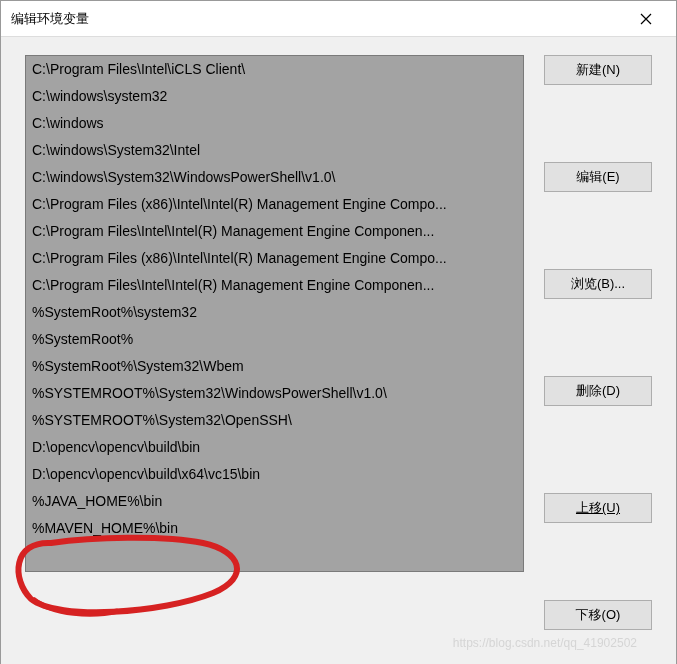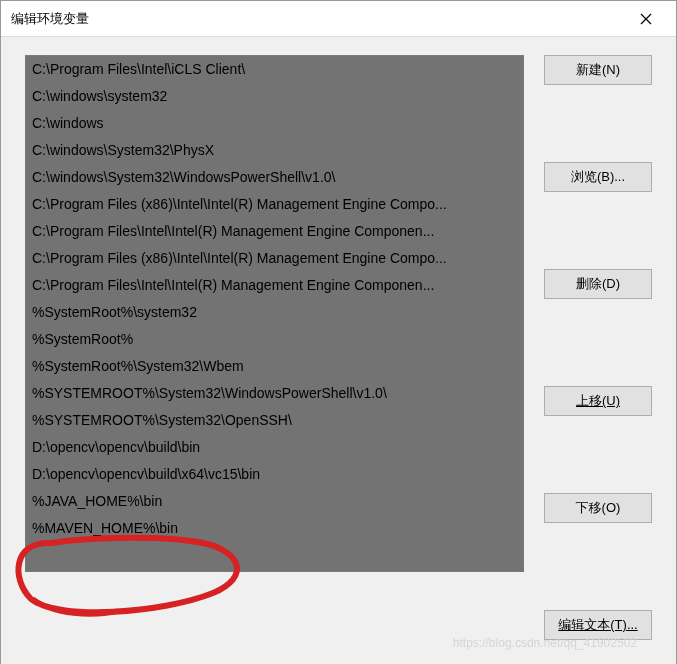--- a/index.html
+++ b/index.html
@@ -55,21 +55,21 @@
       gap: 20px;
     }
     .listbox-wrap {
       flex: 1;
       position: relative;
     }
     .listbox {
       width: 100%;
       height: 517px;
       border: 1px solid #7a7a7a;
-      background: #737373;
+      background: #a3a3a3;
       overflow-y: scroll;
       font-size: 14px;
       color: #000;
     }
     .listbox::-webkit-scrollbar { width: 17px; }
     .listbox::-webkit-scrollbar-track { background: #f0f0f0; }
     .listbox::-webkit-scrollbar-thumb { background: #c1c1c1; border: 1px solid #a0a0a0; }
     .list-item {
       padding: 3px 6px;
       white-space: nowrap;
@@ -141,21 +141,21 @@
   </div>
 
   <div class="content">
     <div class="main-row">
 
       <div class="listbox-wrap">
         <div class="listbox" id="listbox">
             <div class="list-item">C:\Program Files\Intel\iCLS Client\</div>
             <div class="list-item">C:\windows\system32</div>
             <div class="list-item">C:\windows</div>
-            <div class="list-item">C:\windows\System32\PhysX</div>
+            <div class="list-item">C:\windows\System32\Intel</div>
             <div class="list-item">C:\windows\System32\WindowsPowerShell\v1.0\</div>
             <div class="list-item">C:\Program Files (x86)\Intel\Intel(R) Management Engine Compo...</div>
             <div class="list-item">C:\Program Files\Intel\Intel(R) Management Engine Componen...</div>
             <div class="list-item">C:\Program Files (x86)\Intel\Intel(R) Management Engine Compo...</div>
             <div class="list-item">C:\Program Files\Intel\Intel(R) Management Engine Componen...</div>
             <div class="list-item">%SystemRoot%\system32</div>
             <div class="list-item">%SystemRoot%</div>
             <div class="list-item">%SystemRoot%\System32\Wbem</div>
             <div class="list-item">%SYSTEMROOT%\System32\WindowsPowerShell\v1.0\</div>
             <div class="list-item">%SYSTEMROOT%\System32\OpenSSH\</div>
@@ -166,20 +166,21 @@
           </div>
 
         <svg class="annotation" style="left:-22px; top:476px; width:260px; height:88px;" viewBox="0 0 260 88">
           <path d="M 48 12 C 10 10, 8 48, 28 68 C 55 90, 160 82, 210 62 C 248 46, 238 20, 200 12 C 160 4, 90 6, 48 12 Z" stroke="#d62222" stroke-width="6" fill="none" stroke-linejoin="round"></path>
           <path d="M 30 68 C 50 84, 90 86, 115 80" stroke="#d62222" stroke-width="5" fill="none"></path>
         </svg>
       </div>
 
       <div class="buttons-col">
         <button class="win-btn">新建(N)</button>
+        <button class="win-btn gap-md">编辑(E)</button>
         <button class="win-btn gap-md">浏览(B)...</button>
         <button class="win-btn gap-md">删除(D)</button>
         <button class="win-btn gap-lg">上移(U)</button>
         <button class="win-btn gap-md">下移(O)</button>
         <button class="win-btn gap-lg">编辑文本(T)...</button>
       </div>
 
     </div>
 
     <div class="footer">

